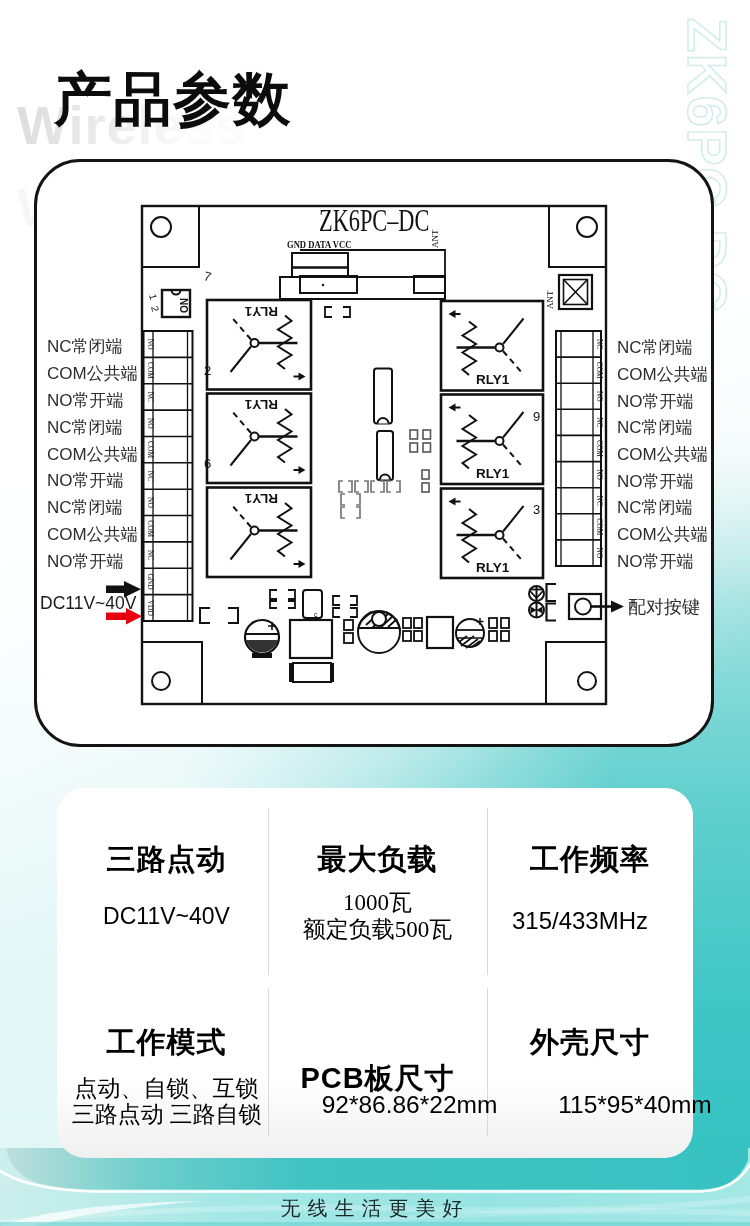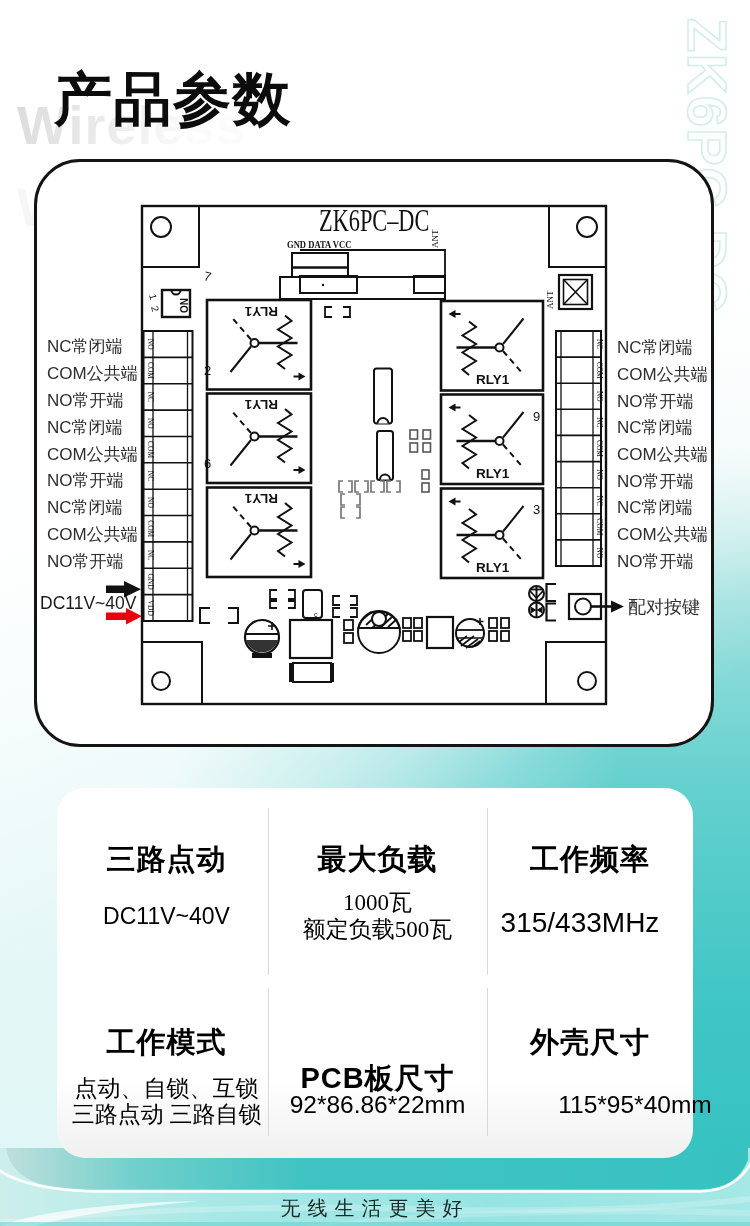--- a/index.html
+++ b/index.html
@@ -417,27 +417,27 @@
 <div class="abs spec h1s" style="left:61px;top:840px;width:211px;">三路点动</div>
 
 <div class="abs spec v1s" style="left:61px;top:903px;width:211px;">DC11V~40V</div>
 
 <div class="abs spec h1s" style="left:268px;top:840px;width:219px;">最大负载</div>
 
 <div class="abs spec v2s" style="left:268px;top:889px;width:219px;line-height:27px;font-size:23px;">1000瓦<br>额定负载500瓦</div>
 
 <div class="abs spec h1s" style="left:487px;top:840px;width:206px;">工作频率</div>
 
-<div class="abs spec v1s" style="left:487px;top:907px;width:186px;font-size:28px;">315/433MHz</div>
+<div class="abs spec v1s" style="left:487px;top:907px;width:186px;font-size:24px;">315/433MHz</div>
 
 <div class="abs spec h1s" style="left:61px;top:1023px;width:211px;">工作模式</div>
 
 <div class="abs spec v2s" style="left:61px;top:1076px;width:211px;line-height:25.5px;font-size:23px;">点动、自锁、互锁<br>三路点动 三路自锁</div>
 
 <div class="abs spec h1s" style="left:268px;top:1059px;width:219px;">PCB板尺寸</div>
 
-<div class="abs spec v1s" style="left:268px;top:1091px;width:219px;font-size:24.5px;">92*86.86*22mm</div>
+<div class="abs spec v1s" style="left:268px;top:1091px;width:219px;font-size:24.5px;padding-left:32px;">92*86.86*22mm</div>
 
 <div class="abs spec h1s" style="left:487px;top:1023px;width:206px;">外壳尺寸</div>
 
 <div class="abs spec v1s" style="left:487px;top:1091px;width:206px;font-size:24.5px;padding-left:45px;">115*95*40mm</div>
 
 <div class="abs bottomtxt">无线生活更美好</div>
 
 </body></html>

